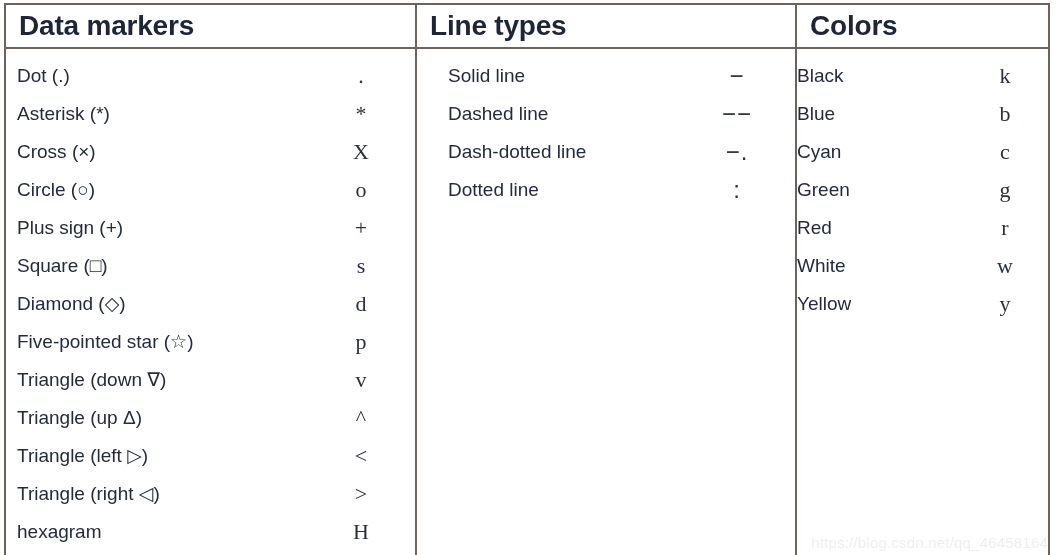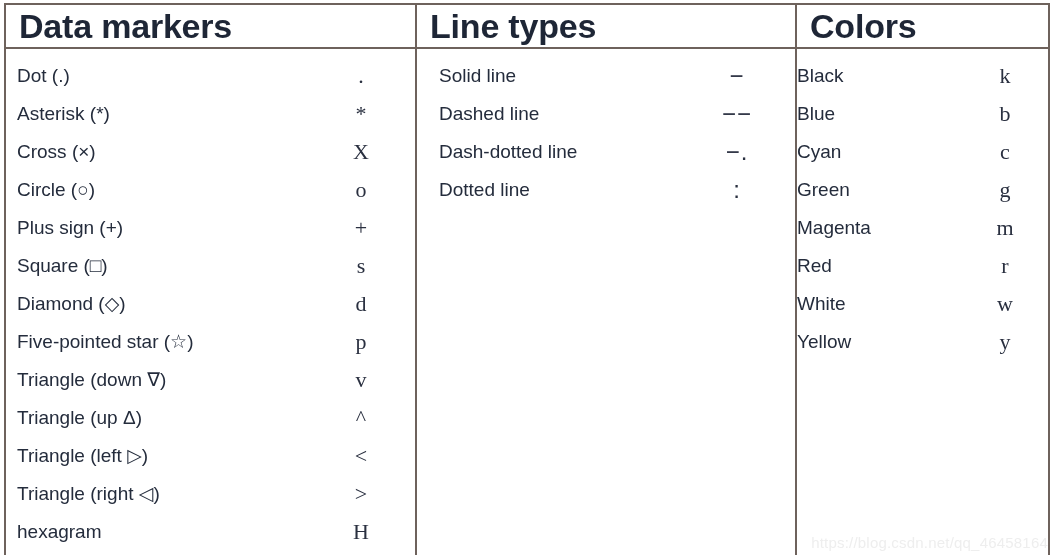--- a/index.html
+++ b/index.html
@@ -47,21 +47,21 @@
   .col.c2 { width: 380px; border-left: 2px solid #6e625c; }
   .col.c3 { width: 253px; border-left: 2px solid #6e625c; }
 
   .col-header {
     box-sizing: border-box;
     height: 44px;
     border-bottom: 2px solid #6e625c;
     display: flex;
     align-items: center;
     padding-left: 13px;
-    font-size: 34px;
+    font-size: 28px;
     font-weight: bold;
     letter-spacing: -0.2px;
     color: #1e2636;
   }
 
   .col-body {
     padding-top: 8px;
   }
 
   .row {
@@ -90,21 +90,21 @@
   .c1 .row-label { flex: 0 0 auto; }
   .c1 .row-code {
     position: absolute;
     left: 340px;
     width: 30px;
     text-align: center;
   }
   .c1 .row { position: relative; }
 
   
-  .c2 .row { padding-left: 22px; position: relative; }
+  .c2 .row { padding-left: 31px; position: relative; }
   .c2 .row-code {
     position: absolute;
     left: 290px;
     width: 60px;
     text-align: center;
     font-family: "Liberation Sans", sans-serif;
     font-size: 24px;
     letter-spacing: 1px;
   }
 
@@ -234,24 +234,20 @@
         </div>
         <div class="row">
           <span class="row-label">Cyan</span>
           <span class="row-code">c</span>
         </div>
         <div class="row">
           <span class="row-label">Green</span>
           <span class="row-code">g</span>
         </div>
         <div class="row">
-          <span class="row-label">Magenta</span>
-          <span class="row-code">m</span>
-        </div>
-        <div class="row">
           <span class="row-label">Red</span>
           <span class="row-code">r</span>
         </div>
         <div class="row">
           <span class="row-label">White</span>
           <span class="row-code">w</span>
         </div>
         <div class="row">
           <span class="row-label">Yellow</span>
           <span class="row-code">y</span>

